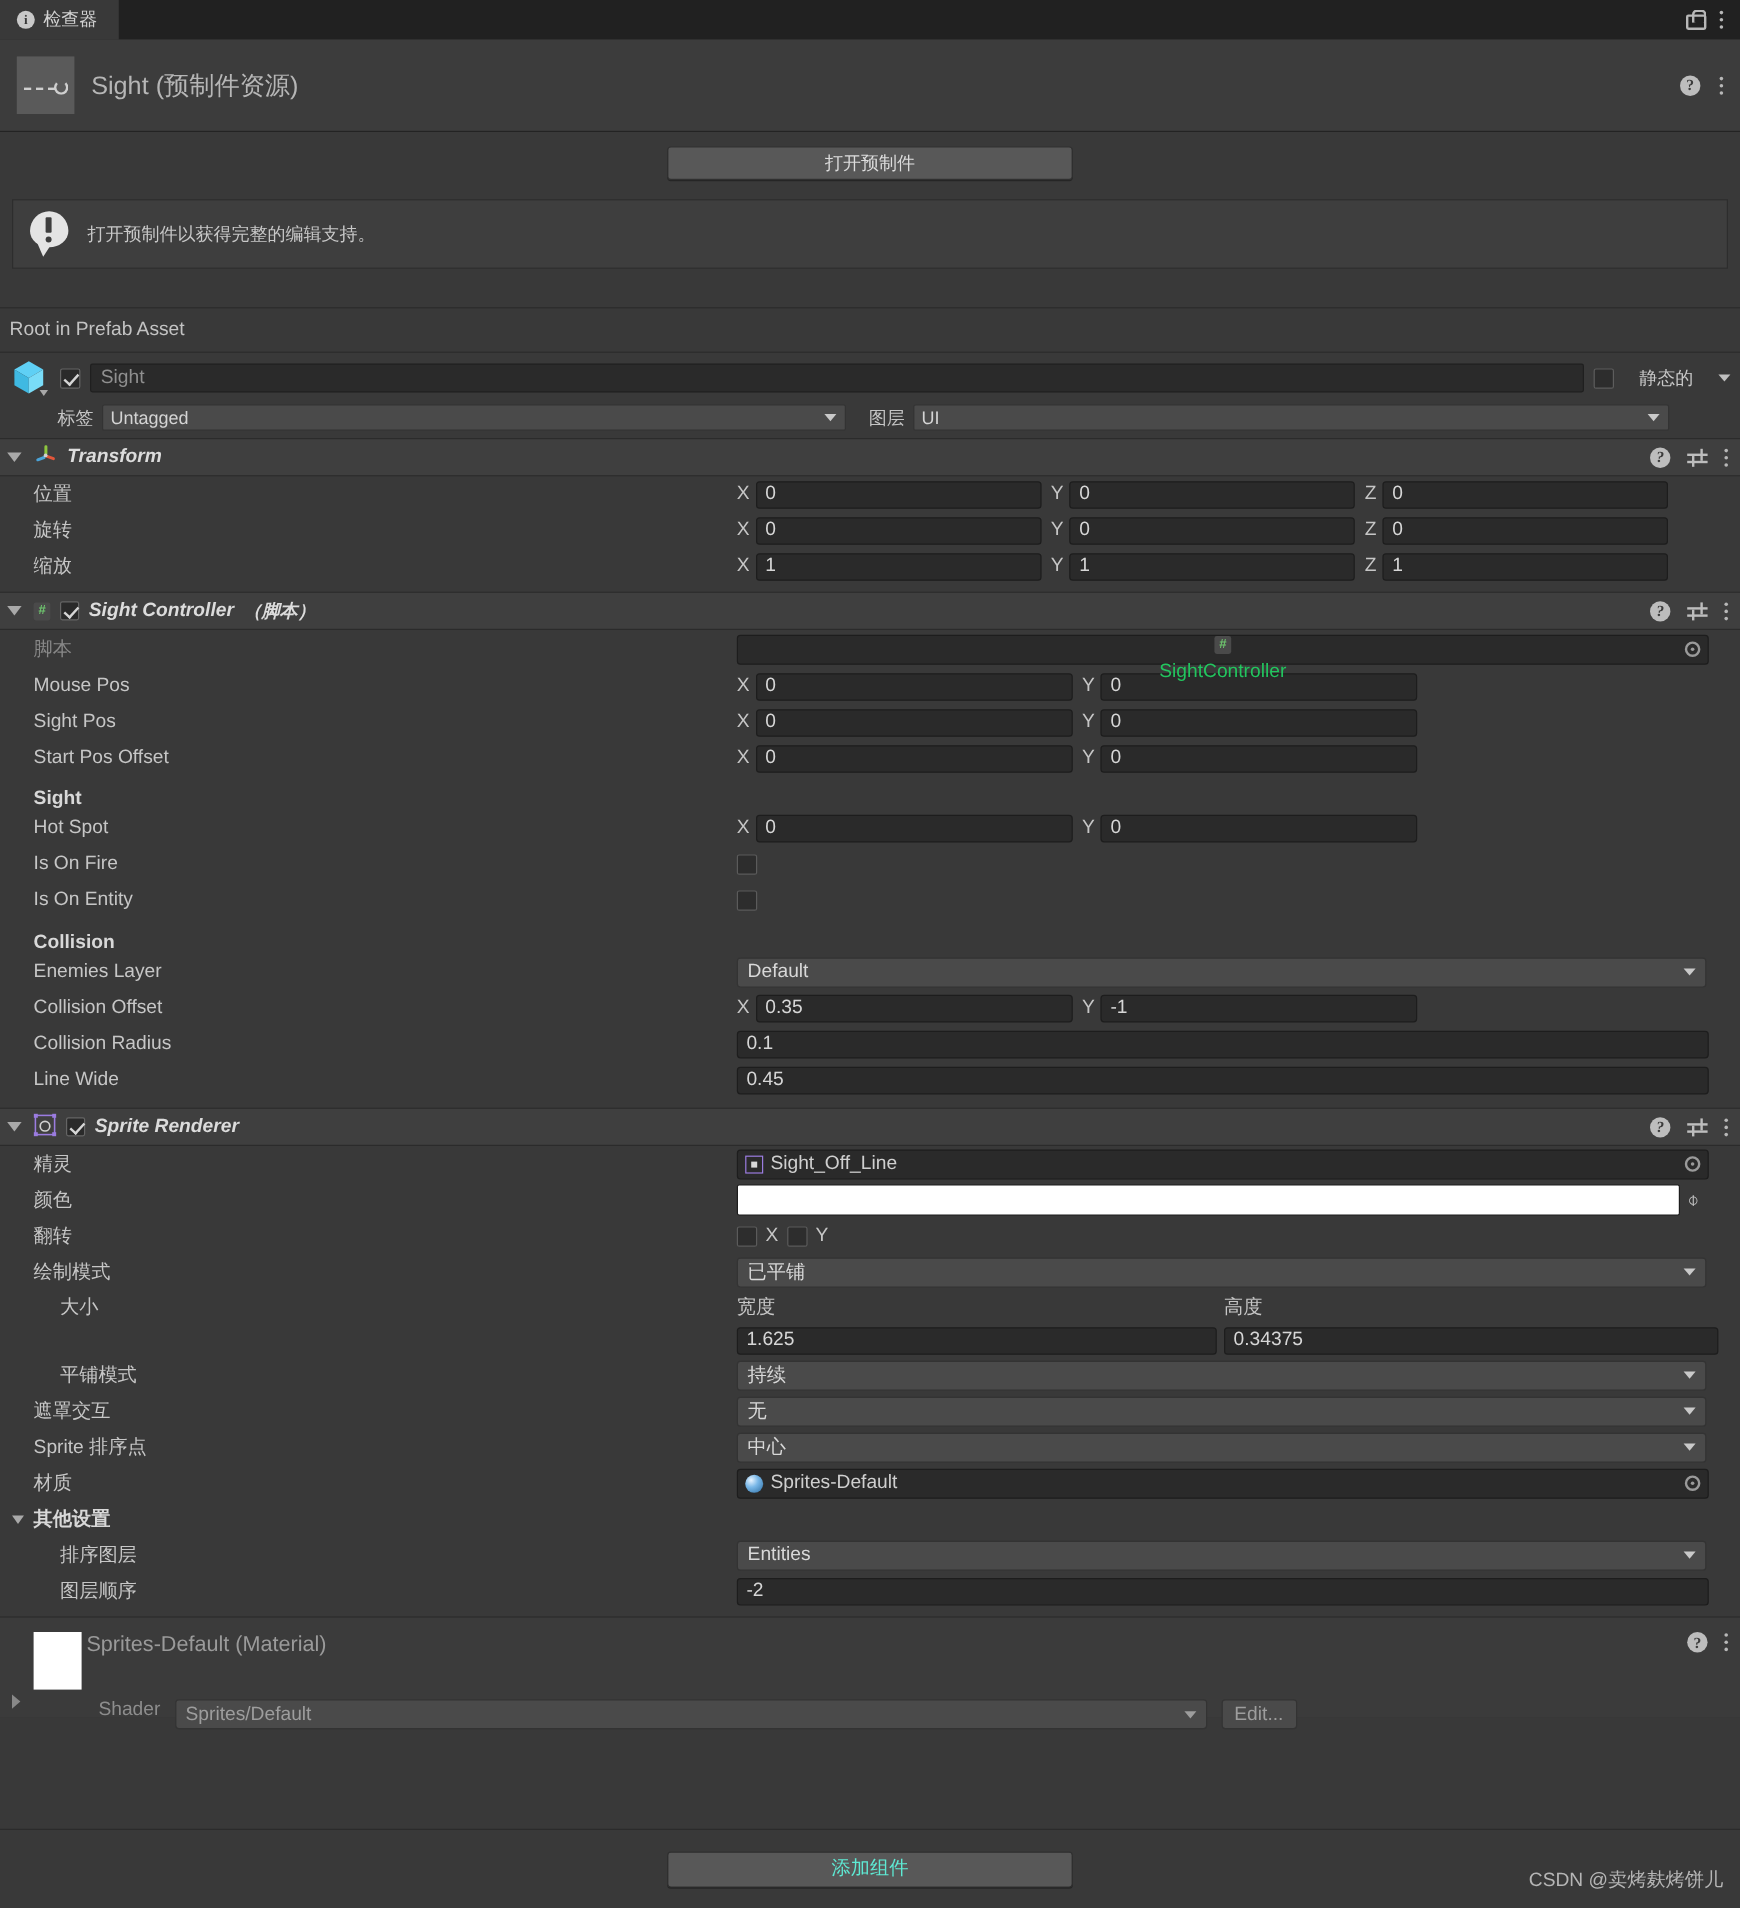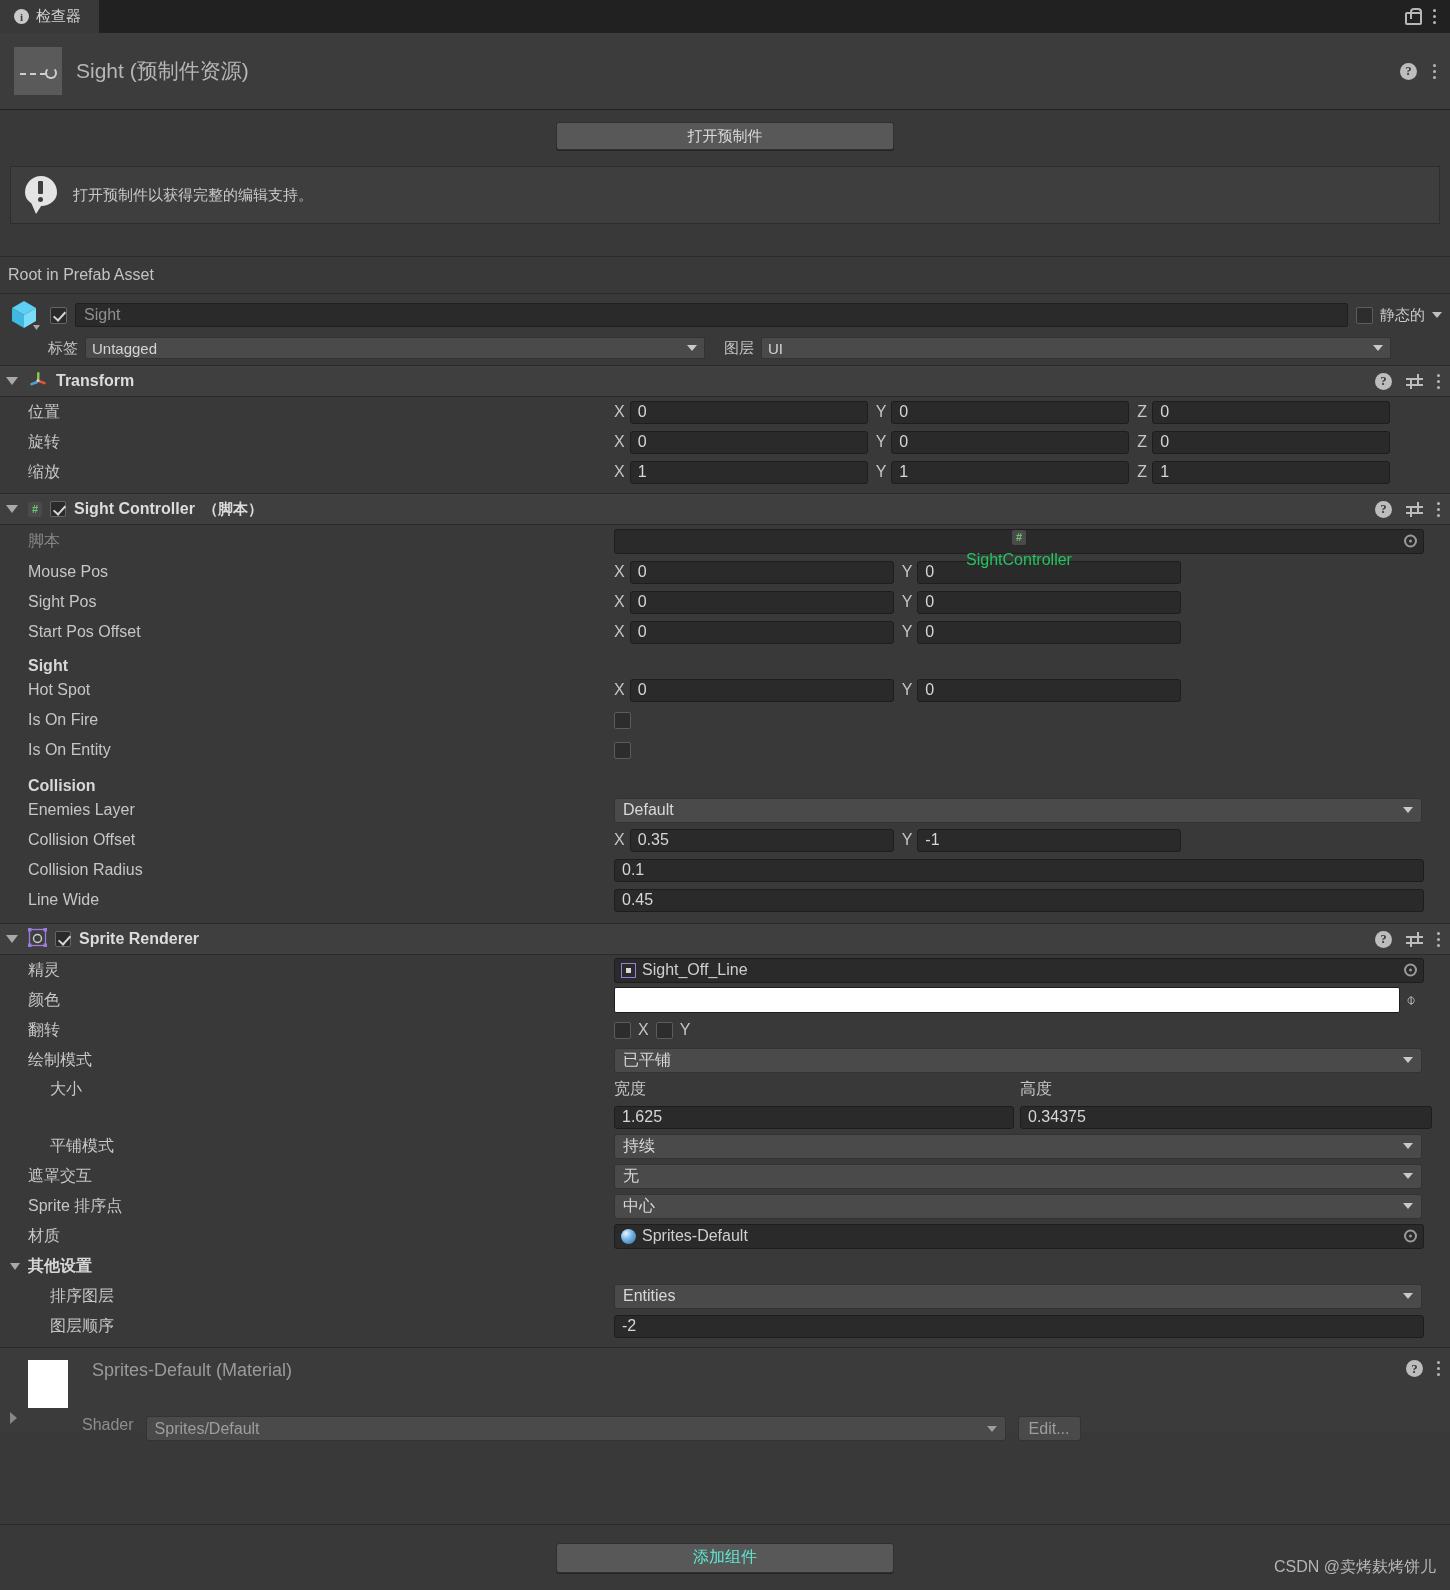--- a/index.html
+++ b/index.html
@@ -127,42 +127,42 @@
   }
   .chk.on::after {
     content: ''; position: absolute; left: 5px; top: 1px; width: 5px; height: 10px;
     border: solid #d6d6d6; border-width: 0 2px 2px 0; transform: rotate(42deg);
   }
   .name-field {
     flex: 1; height: 24px; background: #2a2a2a; border: 1px solid #1f1f1f;
     border-radius: 2px; color: #8f8f8f; font-size: 16px;
     display: flex; align-items: center; padding: 0 8px;
   }
-  .static-wrap { display:flex; align-items:center; gap:7px; flex:none; }
+  .static-wrap { display:flex; align-items:center; gap:21px; flex:none; }
   .static-chk { width: 17px; height: 17px; background: #2d2d2d; border:1px solid #5d5d5d; border-radius:2px; }
   .static-lbl { font-size: 15px; color: #c9c9c9; }
   .caret-dn { width:0;height:0;border-left:5px solid transparent;border-right:5px solid transparent;border-top:6px solid #c0c0c0; }
 
   .go-row2 { display:flex; align-items:center; gap: 7px; margin-top: 9px; padding-left: 40px; }
   .fld-lbl { font-size: 15px; color:#c4c4c4; flex:none; }
   .dropdown {
     height: 22px; background:#4a4a4a; border:1px solid #333; border-radius:2px;
     display:flex; align-items:center; padding: 0 6px; color:#d4d4d4; font-size:15px;
     position: relative;
   }
   .dropdown .dd-caret {
     position:absolute; right:7px; top:50%; transform: translateY(-50%);
     width:0;height:0;border-left:5px solid transparent;border-right:5px solid transparent;border-top:6px solid #c9c9c9;
   }
 
   
   .comp-head {
     height: 32px; background: #3f3f3f; display: flex; align-items: center;
     gap: 8px; padding: 0 10px 0 6px;
-    border-top: 1px solid #2b2b2b; border-bottom: 1px solid #2b2b2b;
+    border-top: 1px solid #2b2b2b; border-bottom: 1px solid #2b2b2b; font-style: italic;
   }
   .foldout {
     width: 0; height: 0; border-left: 6px solid transparent; border-right: 6px solid transparent;
     border-top: 8px solid #a9a9a9; flex: none; margin-right: 2px;
   }
   .foldout.small { border-left-width:5px;border-right-width:5px;border-top-width:7px; }
   .comp-title { font-weight: bold; font-size: 16px; color: #dcdcdc; }
   .comp-sub { font-size: 15px; color: #dcdcdc; font-weight: bold; }
   .comp-head-right { margin-left: auto; display: flex; align-items: center; gap: 14px; }
   .preset-ic { width: 17px; height: 16px; position: relative; }
@@ -250,21 +250,21 @@
 
   .colhdr { display:flex; align-items:center; height: 28px; padding-left:28px; }
   .colhdr .plabel { width: 586px; font-size:16px; color:#c6c6c6; flex:none; padding-left:22px; }
   .colhdr .ch { font-size:16px; color:#c6c6c6; }
 
   
   .matblock {
     margin-top: 6px; border-top: 1px solid #2b2b2b; background: #3b3b3b;
     padding: 12px 10px 10px 10px; position: relative; height: 84px;
   }
-  .mat-row { display: flex; align-items: flex-start; gap: 24px; }
+  .mat-row { display: flex; align-items: flex-start; gap: 4px; }
   .mat-swatch { width: 40px; height: 48px; background: #ffffff; flex: none; margin-left: 18px;}
   .mat-title { font-size: 18px; color: #9a9a9a; }
   .mat-right { margin-left:auto; display:flex; align-items:center; gap: 14px; }
   .shader-row { display:flex; align-items:flex-start; gap: 12px; margin-top: 8px; padding-left: 72px; }
   .shader-lbl { font-size: 16px; color: #8d8d8d; }
   .shader-dd {
     width: 860px; height: 25px; background: #4a4a4a; border:1px solid #333; border-radius:3px;
     display:flex; align-items:center; padding: 0 8px; color:#9d9d9d; font-size:16px; position:relative;
   }
   .shader-dd .dd-caret {

